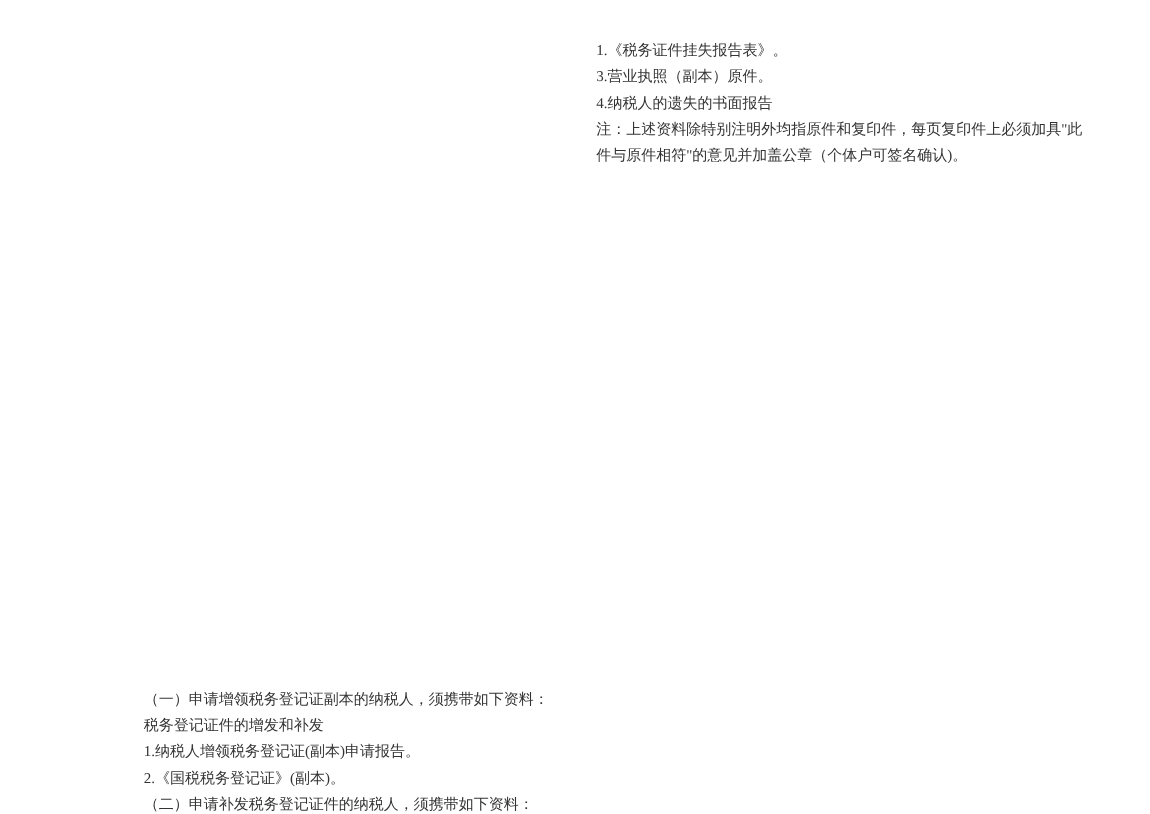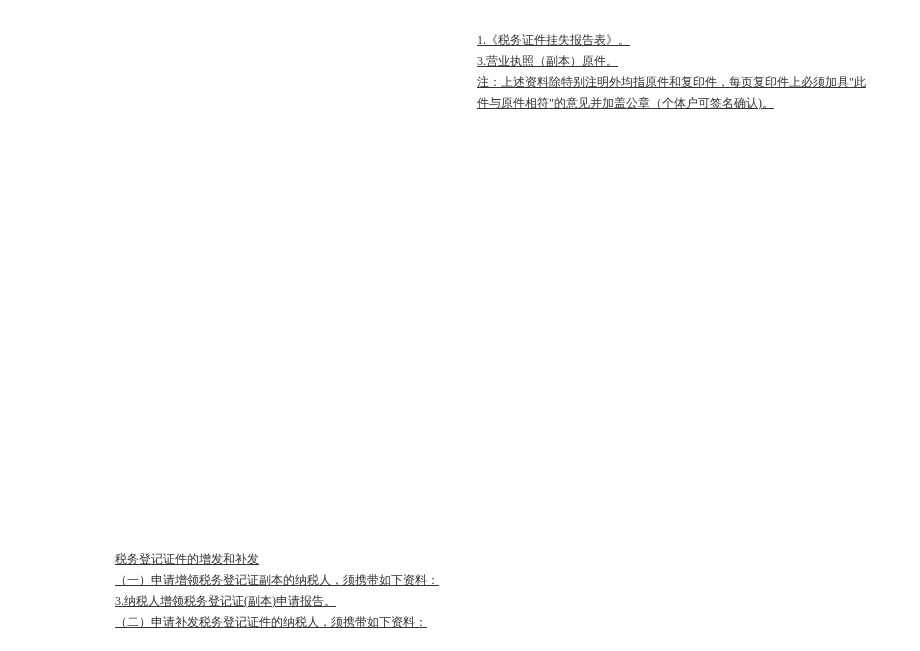--- a/index.html
+++ b/index.html
@@ -24,30 +24,31 @@
       width: 398px;
     }
     .page-bottom {
       position: absolute;
       left: 115px;
       top: 549px;
       width: 690px;
     }
     .line {
       display: block;
-      text-decoration: underline;
     }
   </style>
 </head>
 <body>
 
 <div class="page-top">
   <span class="line">1.《税务证件挂失报告表》。</span>
   <span class="line">3.营业执照（副本）原件。</span>
+  <span class="line">4.纳税人的遗失的书面报告</span>
   <span class="line">注：上述资料除特别注明外均指原件和复印件，每页复印件上必须加具"此件与原件相符"的意见并加盖公章（个体户可签名确认)。</span>
 </div>
 
 <div class="page-bottom">
+  <span class="line">（一）申请增领税务登记证副本的纳税人，须携带如下资料：</span>
   <span class="line">税务登记证件的增发和补发</span>
-  <span class="line">（一）申请增领税务登记证副本的纳税人，须携带如下资料：</span>
-  <span class="line">3.纳税人增领税务登记证(副本)申请报告。</span>
+  <span class="line">1.纳税人增领税务登记证(副本)申请报告。</span>
+  <span class="line">2.《国税税务登记证》(副本)。</span>
   <span class="line">（二）申请补发税务登记证件的纳税人，须携带如下资料：</span>
 </div>
 
 </body></html>

